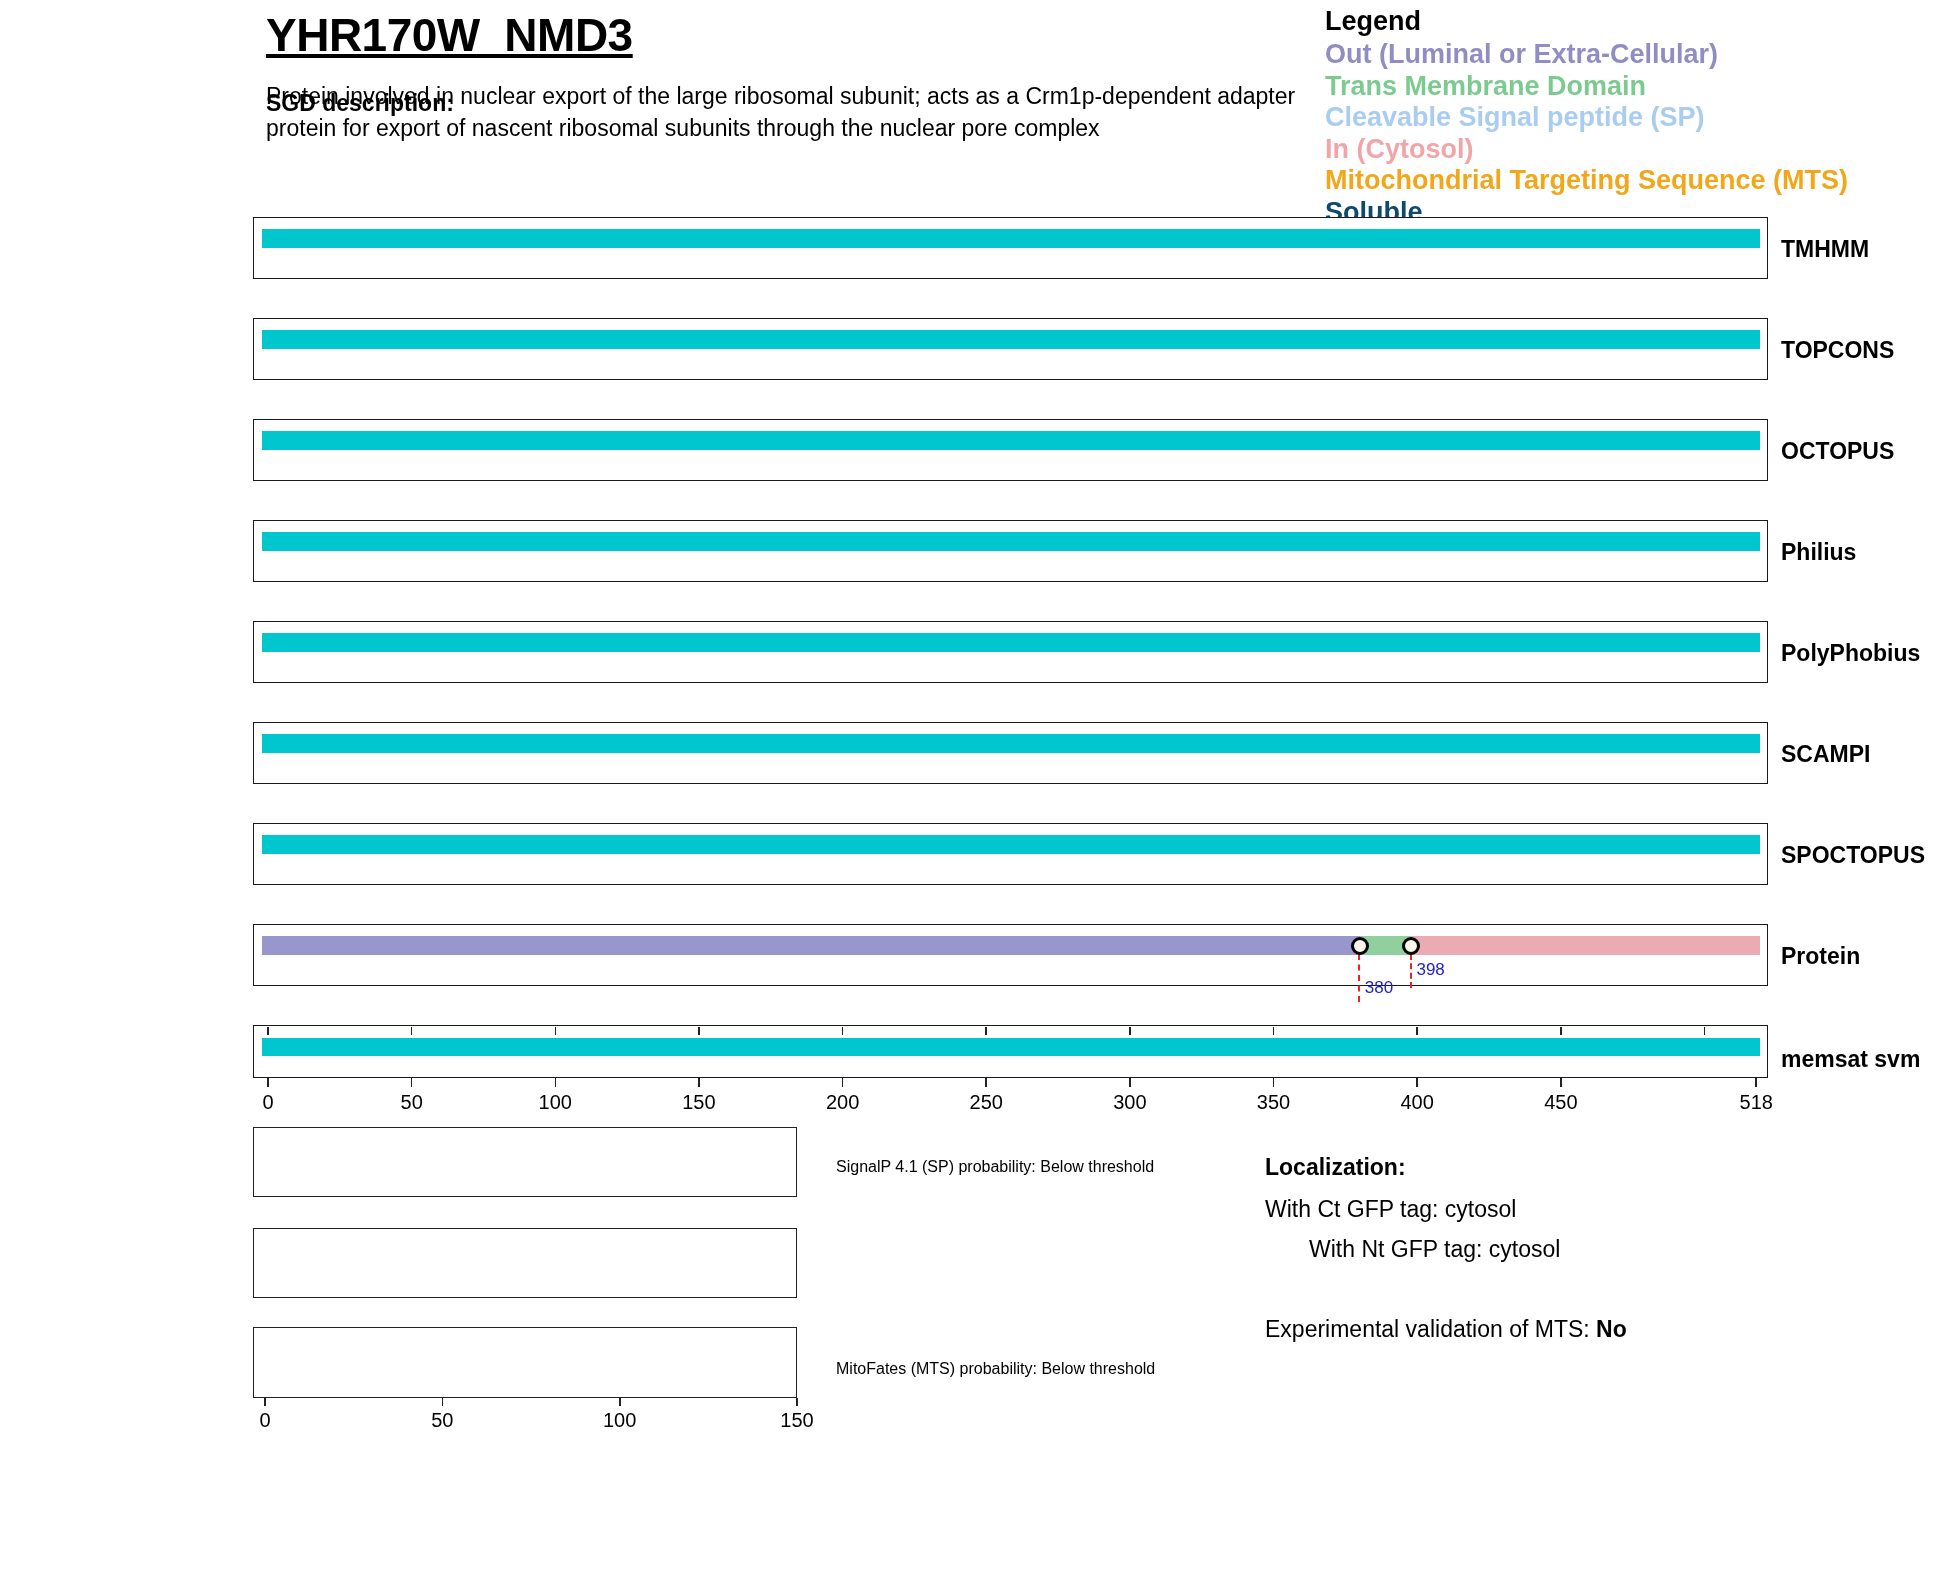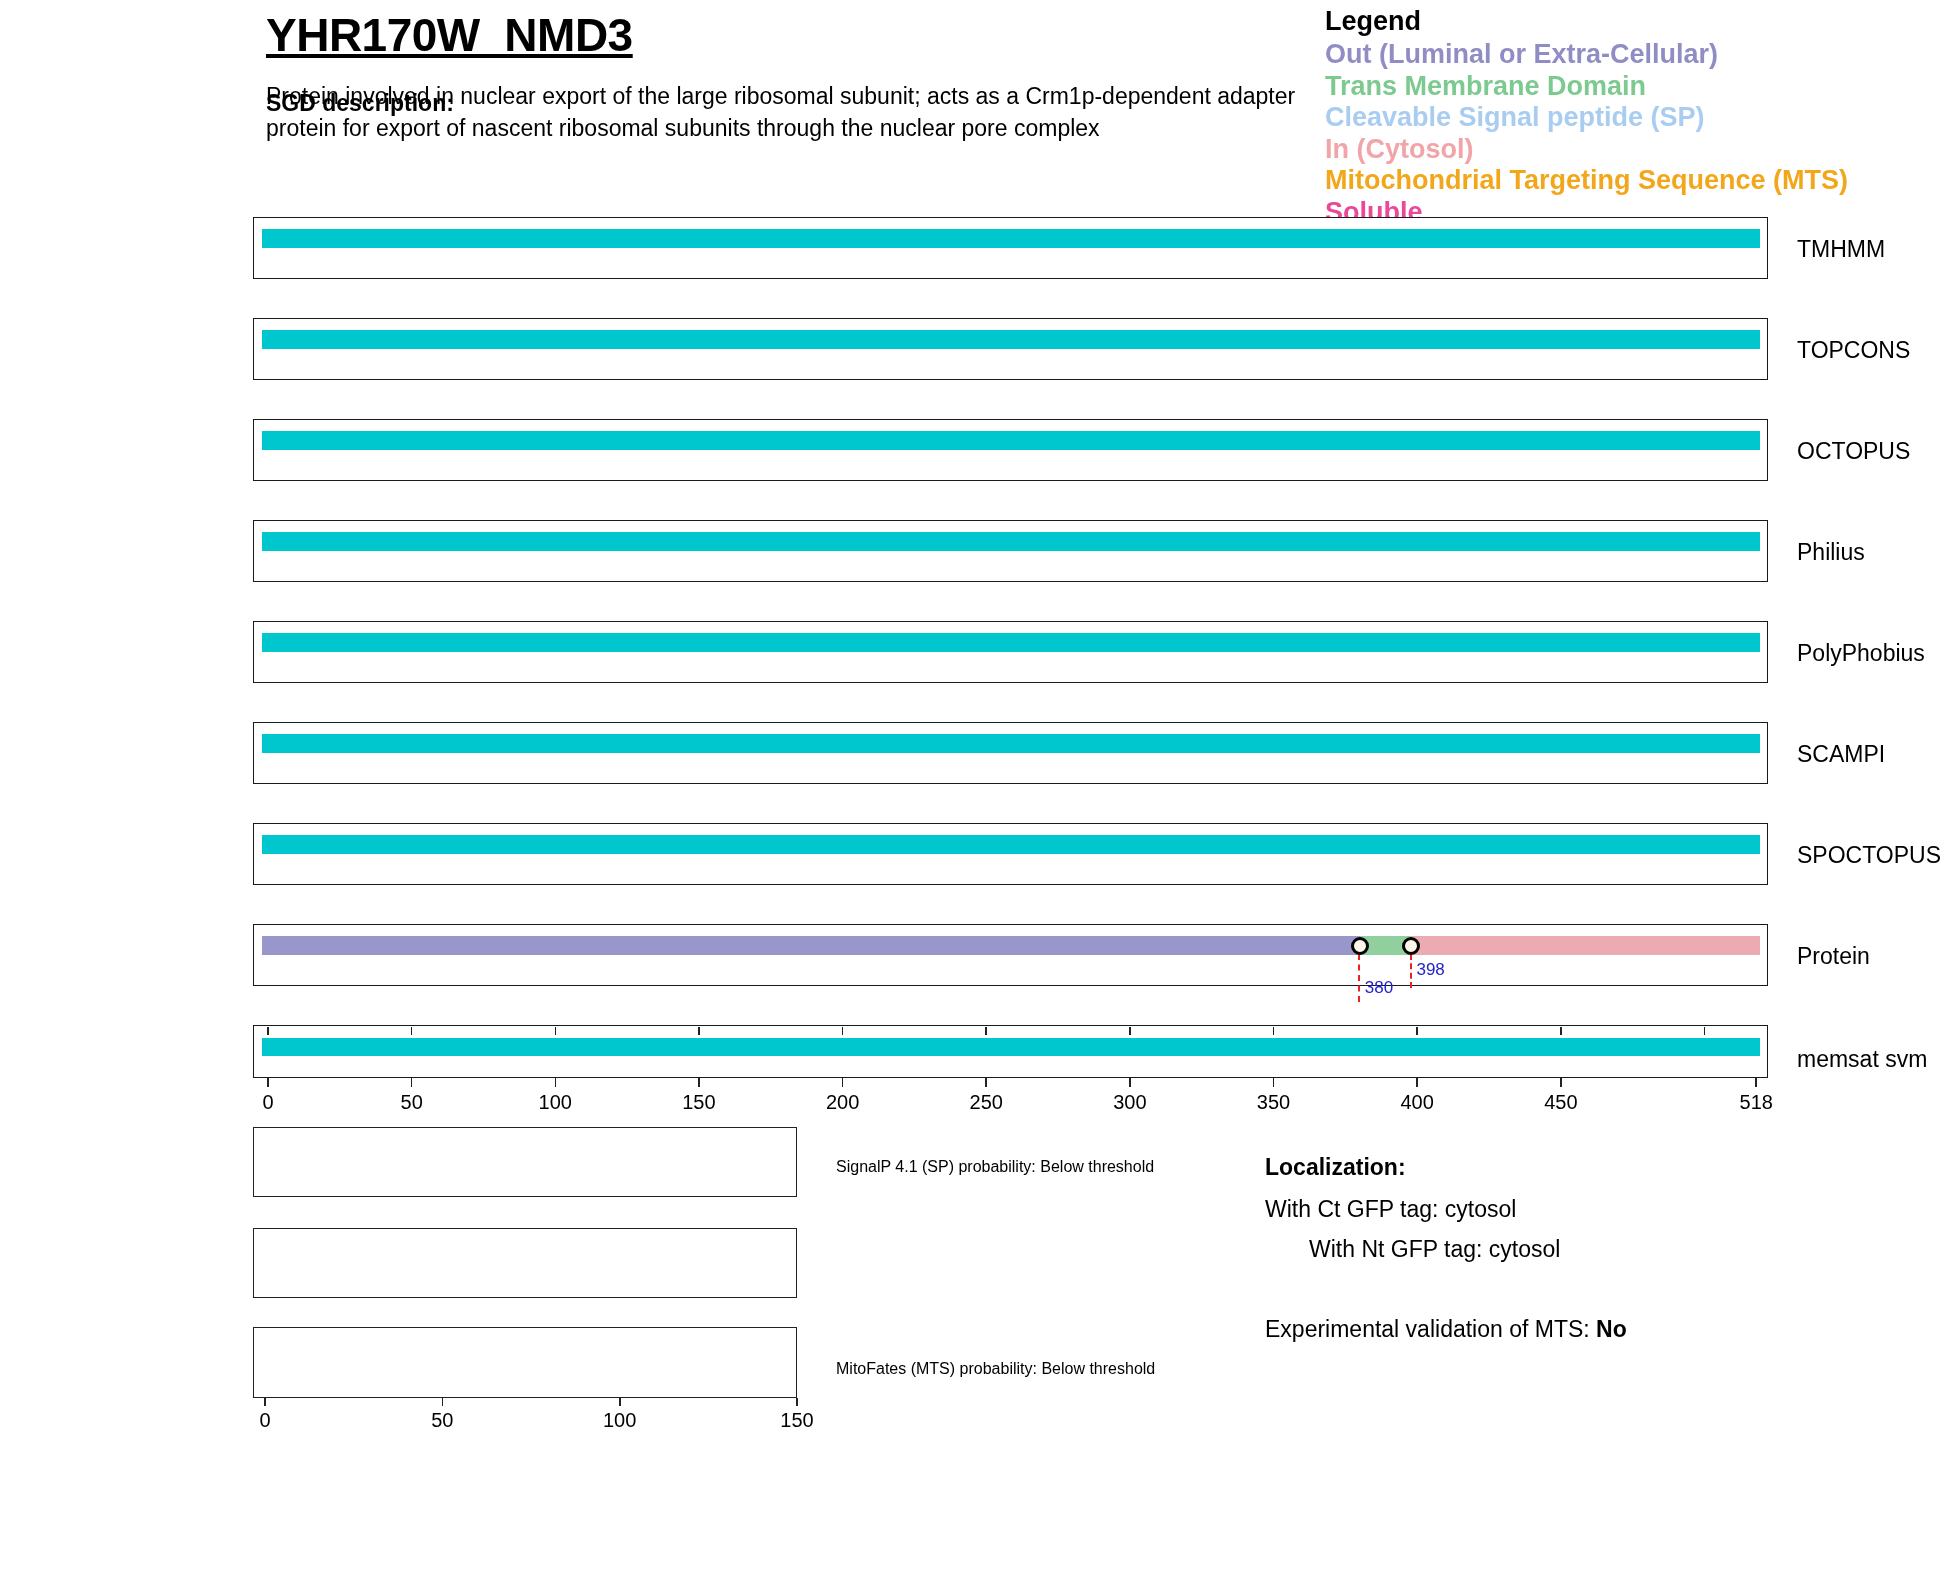--- a/index.html
+++ b/index.html
@@ -5,21 +5,21 @@
   html,body{margin:0;padding:0;background:#fff;font-family:"Liberation Sans",sans-serif;color:#000;}
   #canvas{position:relative;width:1950px;height:1573px;background:#fff;overflow:hidden;}
   .abs{position:absolute;}
   .page-title{font-size:46px;font-weight:700;white-space:pre;letter-spacing:-0.5px;}
   .sgd-label{font-size:23px;font-weight:700;}
   .sgd-desc{font-size:23px;line-height:32px;width:1055px;}
   .legend-title{font-size:27px;font-weight:700;}
   .legend-entry{font-size:27px;font-weight:700;line-height:31.5px;white-space:nowrap;}
   .track-box{position:absolute;left:253px;width:1515px;border:1.6px solid #1a1a1a;box-sizing:border-box;background:#fff;}
   .bar-seg{position:absolute;}
-  .track-label{position:absolute;left:1781px;font-size:23px;font-weight:400;white-space:nowrap;margin-left:16px;}
+  .track-label{position:absolute;left:1781px;font-size:23px;font-weight:700;white-space:nowrap;}
   .ruler-tick{position:absolute;width:1.6px;background:#222;}
   .axis-tick{position:absolute;width:1.6px;background:#222;}
   .axis-label{position:absolute;font-size:20px;transform:translateX(-50%);white-space:nowrap;}
   .marker-circle{position:absolute;width:18px;height:18px;border:3px solid #000;border-radius:50%;background:#FCF5EA;box-sizing:border-box;}
   .dash-line{position:absolute;width:0;border-left:2.5px dashed #ED2024;}
   .marker-label{position:absolute;font-size:17px;font-weight:400;}
   .panel-box{position:absolute;left:253px;width:544px;border:1.5px solid #222;box-sizing:border-box;background:#fff;}
   .panel-label{position:absolute;font-size:16px;line-height:33px;margin-left:24px;}
   .loc-text{position:absolute;font-size:23px;line-height:34px;}
   .bold{font-weight:700;}
@@ -33,21 +33,21 @@
   <div class="abs sgd-label" style="left:266px;top:50px;margin-top:40px;">SGD description:</div>
   <div class="abs sgd-desc" style="left:266px;top:80px;">Protein involved in nuclear export of the large ribosomal subunit; acts as a Crm1p-dependent adapter protein for export of nascent ribosomal subunits through the nuclear pore complex</div>
 
   <div class="abs legend-title" style="left:1325px;top:6px;">Legend</div>
   <div class="abs" style="left:1325px;top:39px;" id="legend-entries">
       <div class="legend-entry" style="color: rgb(143, 141, 196);">Out (Luminal or Extra-Cellular)</div>
       <div class="legend-entry" style="color: rgb(124, 202, 144);">Trans Membrane Domain</div>
       <div class="legend-entry" style="color: rgb(169, 204, 241);">Cleavable Signal peptide (SP)</div>
       <div class="legend-entry" style="color: rgb(241, 165, 169);">In (Cytosol)</div>
       <div class="legend-entry" style="color: rgb(242, 167, 27);">Mitochondrial Targeting Sequence (MTS)</div>
-      <div class="legend-entry" style="color: #ec4899;">Soluble</div>
+      <div class="legend-entry" style="color: #0c4a6e;">Soluble</div>
     </div>
 
   <div id="plot">
       <div class="track-box" style="top: 217px; height: 62px;"></div>
       <div class="bar-seg" style="left: 262px; width: 1498px; top: 229px; height: 19px; background: rgb(0, 199, 206);"></div>
       <div class="track-label" style="top: 236px;">TMHMM</div>
       <div class="track-box" style="top: 318px; height: 62px;"></div>
       <div class="bar-seg" style="left: 262px; width: 1498px; top: 330px; height: 19px; background: rgb(0, 199, 206);"></div>
       <div class="track-label" style="top: 337px;">TOPCONS</div>
       <div class="track-box" style="top: 419px; height: 62px;"></div>

